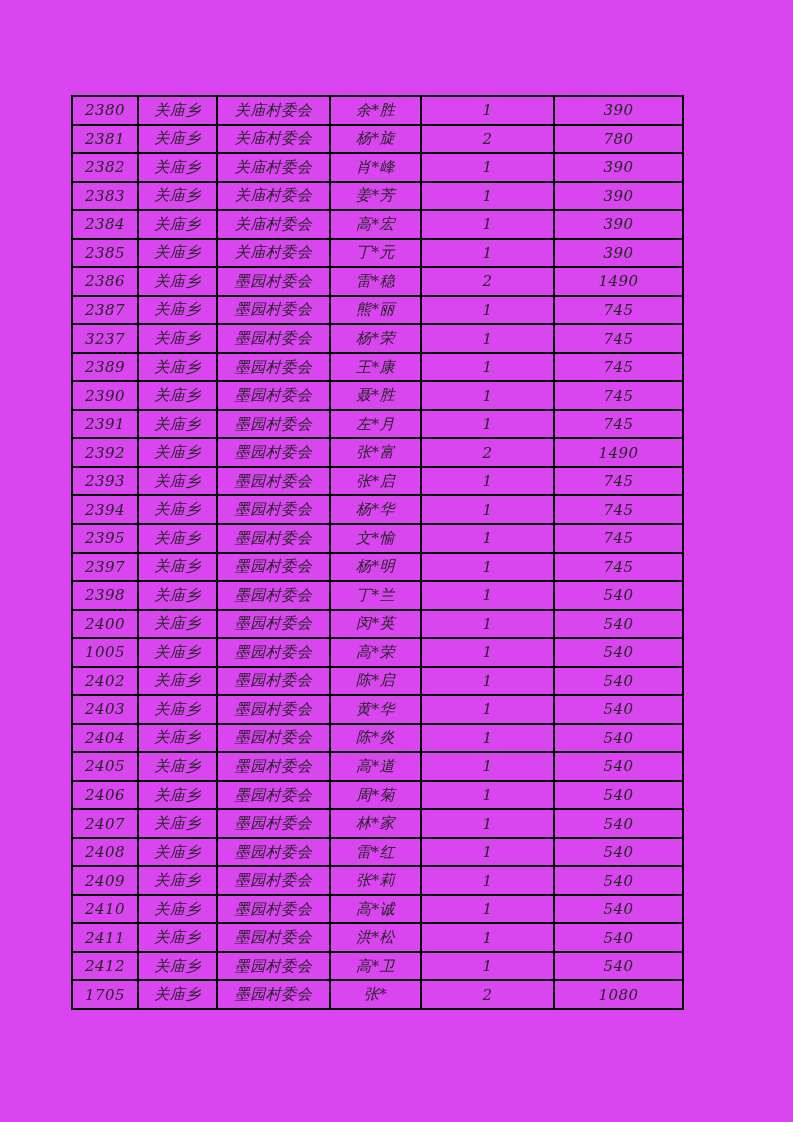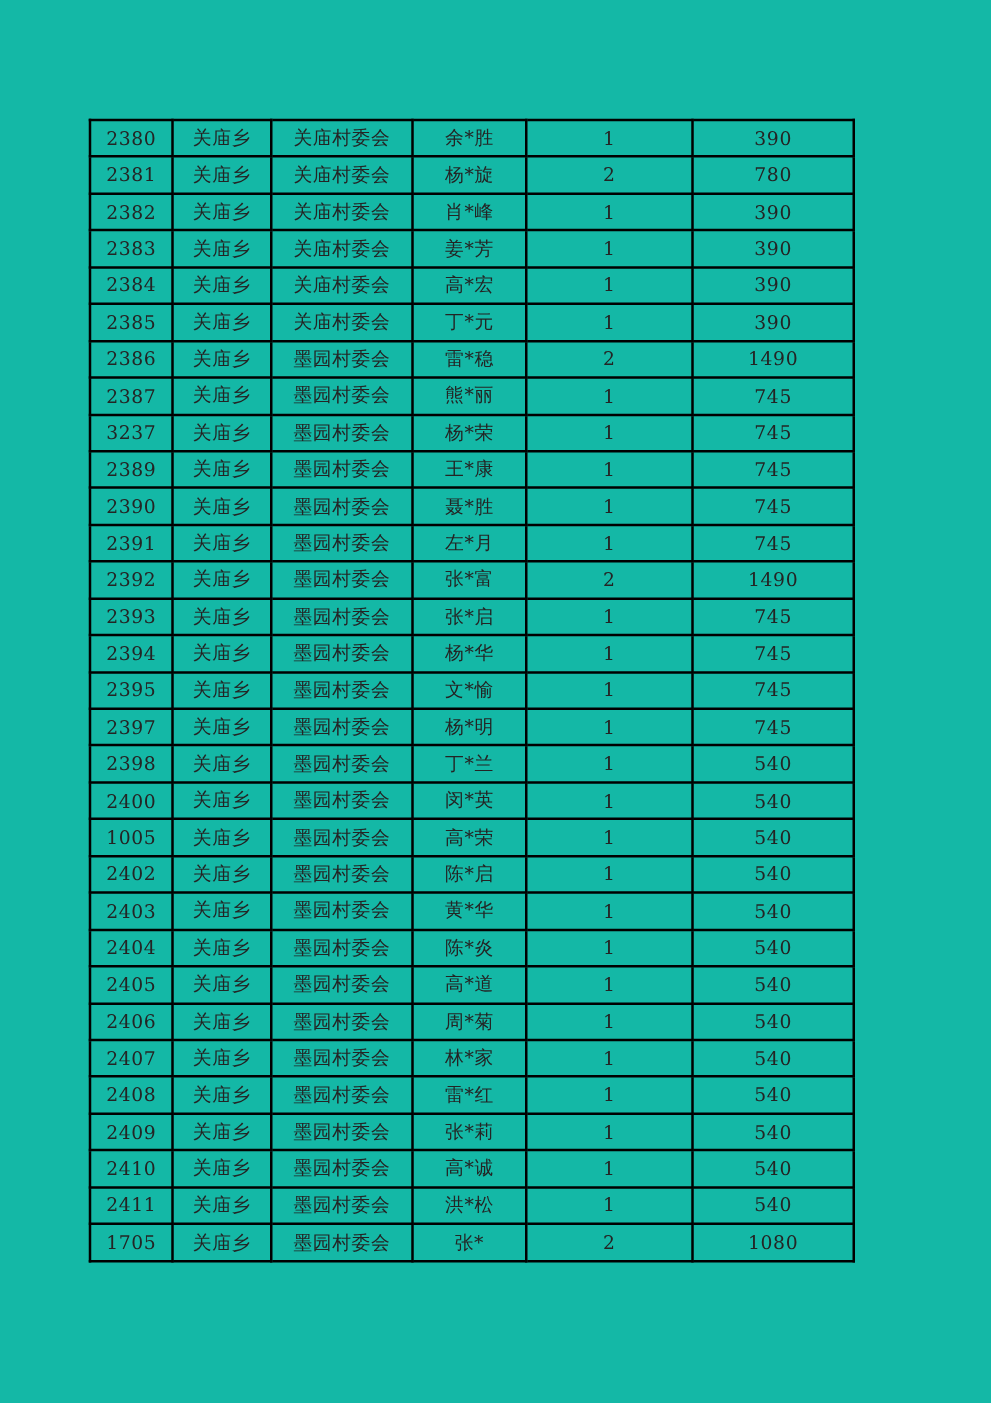--- a/index.html
+++ b/index.html
@@ -4,23 +4,24 @@
 <style>
   html, body {
     margin: 0;
     padding: 0;
     background: #ffffff;
   }
   .page {
     position: relative;
     width: 793px;
     height: 1122px;
-    background: #14b8a6;
+    background: #d946ef;
     overflow: hidden;
     font-family: "DejaVu Serif", "Liberation Serif", serif;
+    font-style: italic;
   }
   table.records {
     position: absolute;
     left: 71px;
     top: 95px;
     width: 611px;
     height: 915px;
     border-collapse: collapse;
     table-layout: fixed;
   }
@@ -293,20 +294,28 @@
         </tr>
         <tr>
           <td>2411</td>
           <td>关庙乡</td>
           <td>墨园村委会</td>
           <td>洪*松</td>
           <td>1</td>
           <td>540</td>
         </tr>
         <tr>
+          <td>2412</td>
+          <td>关庙乡</td>
+          <td>墨园村委会</td>
+          <td>高*卫</td>
+          <td>1</td>
+          <td>540</td>
+        </tr>
+        <tr>
           <td>1705</td>
           <td>关庙乡</td>
           <td>墨园村委会</td>
           <td>张*</td>
           <td>2</td>
           <td>1080</td>
         </tr>
       </tbody>
   </table>
 </div>

